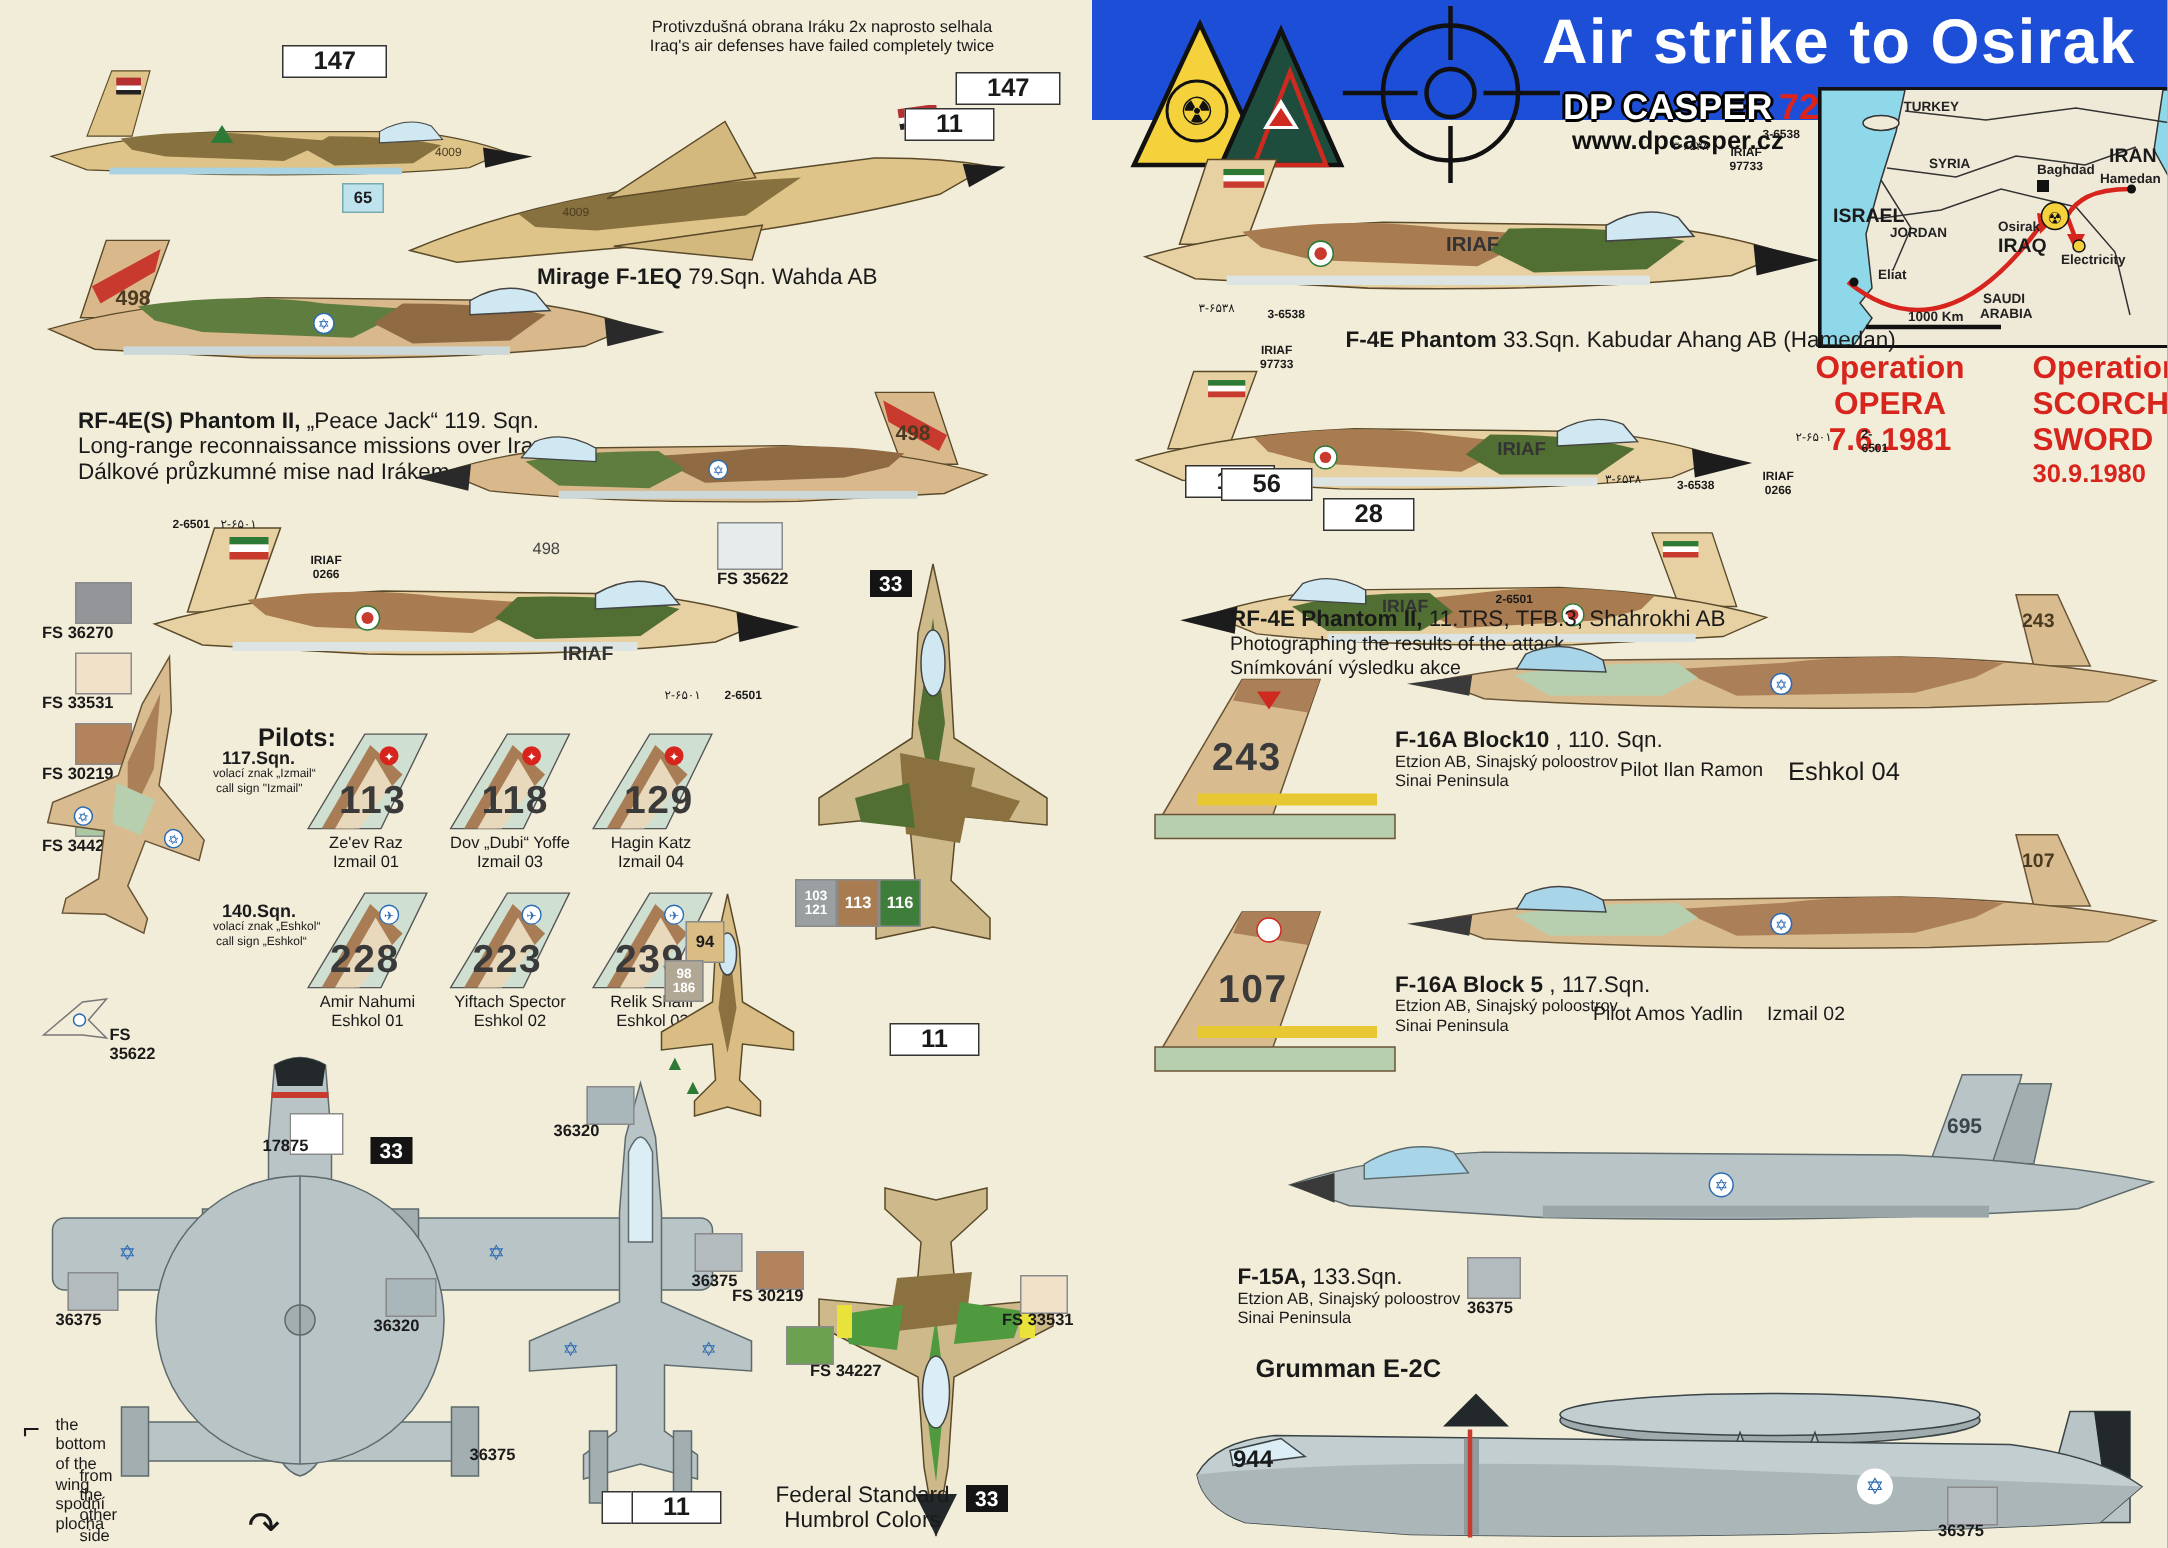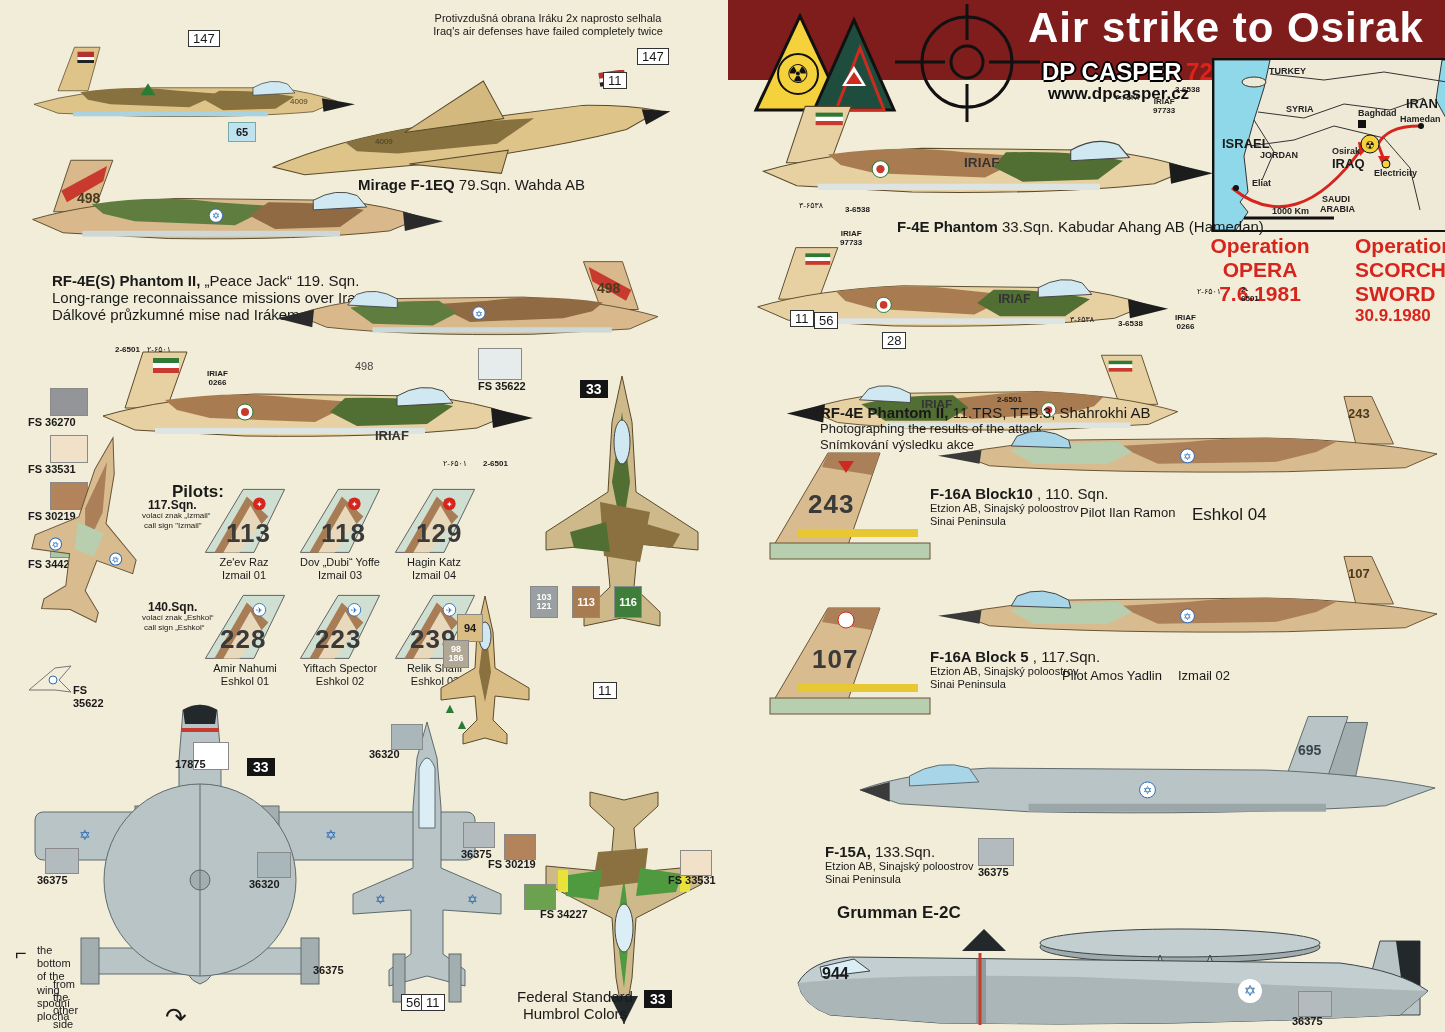--- a/index.html
+++ b/index.html
@@ -6,21 +6,21 @@
   .sheet{position:relative;width:1445px;height:1032px;background:#f1edd9;
          font-family:"Liberation Sans",sans-serif;overflow:hidden;color:#1a1a1a;}
   .abs{position:absolute;}
   .lbl{font-size:11px;line-height:1.2;}
   .lbl-b{font-weight:bold;}
   .tiny{font-size:8px;line-height:1.1;}
   .cap{font-size:15px;}
   .cap .b{font-weight:bold;}
   .ctr{text-align:center;}
   .badge-k{background:#141414;color:#fff;font-weight:bold;font-size:14px;padding:1px 6px;}
-  .badge-w{background:#fff;border:1px solid #333;font-weight:normal;font-size:13px;padding:0 4px;}
+  .badge-w{background:#fff;border:1px solid #333;font-weight:bold;font-size:17px;padding:0 20px;}
   .chip{border:1px solid #8a8a8a;display:flex;align-items:center;justify-content:center;
         font-weight:bold;font-size:11px;}
   .fin-num{font-size:26px;font-weight:bold;color:#3a3a3a;letter-spacing:1px;}
   .red-op{color:#d7241c;font-weight:bold;font-size:21px;line-height:1.15;}
   .map-lbl{font-size:9px;font-weight:bold;color:#222;}
   .map-big{font-size:13px;font-weight:bold;}
   .title{color:#fff;font-weight:bold;font-size:42px;letter-spacing:1px;}
   .brand{font-weight:bold;font-size:24px;color:#fff;
          text-shadow:-2px 0 #000,2px 0 #000,0 -2px #000,0 2px #000,-1px -1px #000,1px 1px #000;}
   .brand-no{color:#e02318;font-weight:bold;font-size:24px;text-shadow:none;}
@@ -287,21 +287,21 @@
       <path d="M82,4 L92,50 96,120 158,160 158,178 98,172 94,215 120,240 120,254 82,246 44,254 44,240 70,215 66,172 6,178 6,160 68,120 72,50 Z" fill="#cdb98a" stroke="#5a4a2a"></path>
       <path d="M82,40 L90,110 82,160 72,110 Z" fill="#516e33"></path>
       <path d="M60,130 L110,140 100,190 64,184 Z" fill="#8a713f"></path>
       <path d="M30,160 L66,150 70,180 34,176 Z" fill="#516e33"></path>
       <path d="M100,150 L140,162 132,176 98,172 Z" fill="#8a713f"></path>
       <ellipse cx="82" cy="70" rx="8" ry="22" fill="#cfe8f2" stroke="#444"></ellipse>
     </svg>
     <span class="abs badge-k" style="left:40px;top:8px;">33</span>
   </div>
 
-  <div class="abs" style="left:530px;top:586px;display:flex;gap:14px;">
+  <div class="abs" style="left:530px;top:586px;display:flex;gap:0;">
     <div class="chip" style="width:26px;height:30px;background:#9aa0a2;color:#fff;flex-direction:column;font-size:9px;line-height:1;">
       <span>103</span>
       <span>121</span>
     </div>
     <div class="chip" style="width:26px;height:30px;background:#a87c50;color:#fff;">113</div>
     <div class="chip" style="width:26px;height:30px;background:#3f7d3a;color:#fff;">116</div>
   </div>
   <span class="abs badge-w" style="left:593px;top:682px;">11</span>
 
   <div class="abs" style="left:435px;top:592px;">
@@ -403,21 +403,21 @@
       <div class="lbl">the bottom of the wing</div>
       <div class="lbl">spodní plocha</div>
     </div>
     <div class="abs" style="left:38px;top:36px;">
       <div class="lbl">from the other side</div>
       <div class="lbl">z druhé strany</div>
     </div>
     <span class="abs" style="left:150px;top:60px;font-size:26px;">↷</span>
   </div>
 
-  <div class="abs" style="left:728px;top:0;width:717px;height:80px;background:#7f1d1d;">
+  <div class="abs" style="left:728px;top:0;width:717px;height:80px;background:#1d4ed8;">
     <div class="abs title" style="left:300px;top:4px;">Air strike to Osirak</div>
   </div>
 
   <div class="abs" style="left:748px;top:8px;">
     <svg width="165" height="108" viewBox="0 0 165 108">
       <polygon points="8,102 52,8 96,102" fill="#f5d23c" stroke="#111" stroke-width="3"></polygon>
       <polygon points="66,102 106,12 146,102" fill="#1f4d3d" stroke="#111" stroke-width="3"></polygon>
       <polygon points="88,102 112,40 136,102" fill="none" stroke="#cf2a1f" stroke-width="3"></polygon>
       <polygon points="106,58 118,78 94,78" fill="#fff"></polygon>
       <polygon points="106,64 114,76 98,76" fill="#cf2a1f"></polygon>

